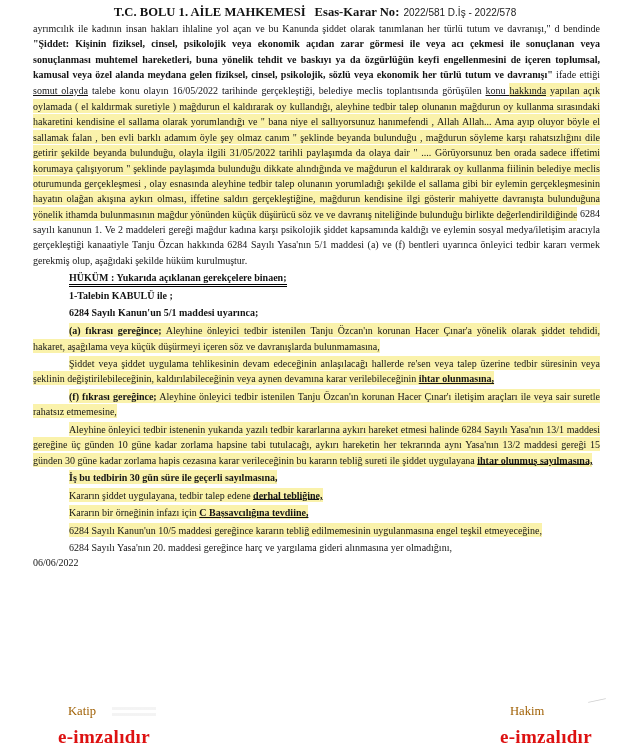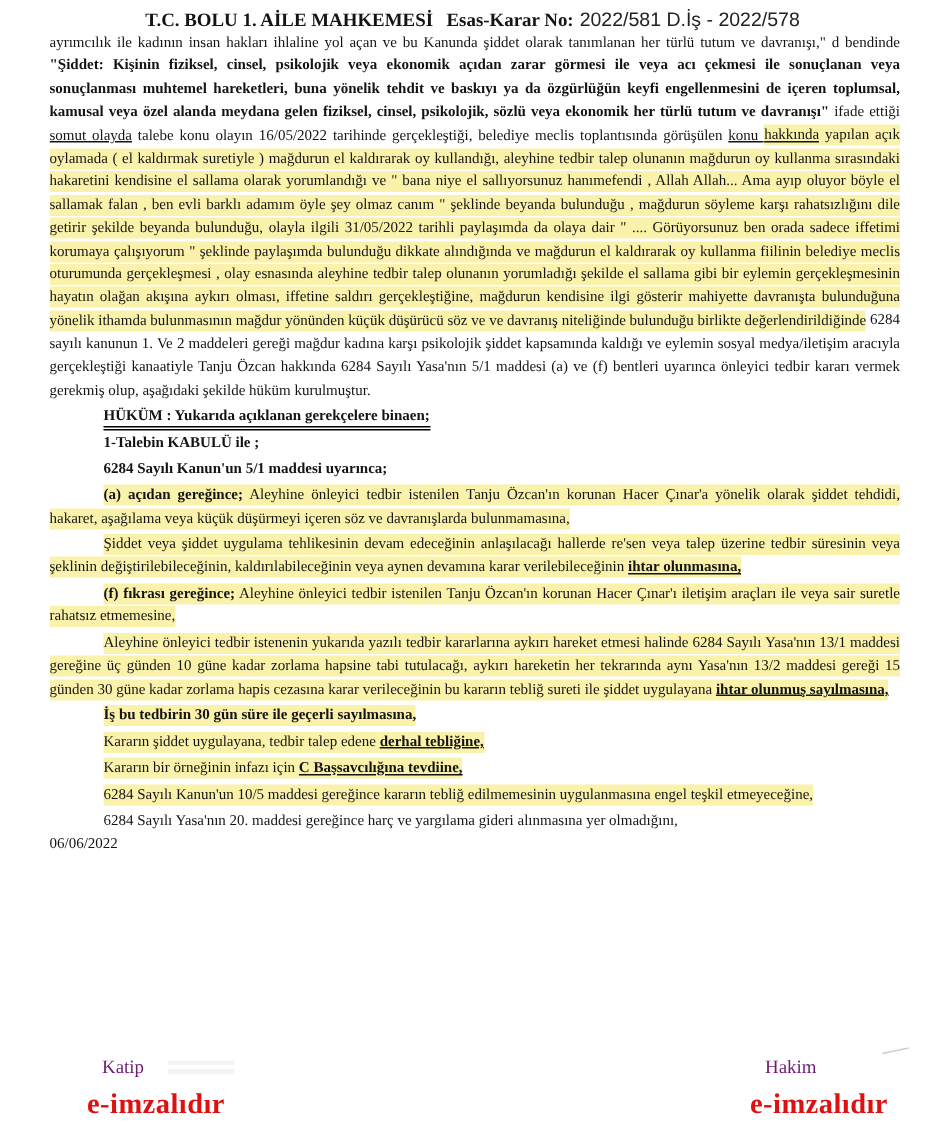--- a/index.html
+++ b/index.html
@@ -17,21 +17,21 @@
   .doc-header{
     position:absolute;top:5px;left:0;right:0;
     text-align:center;
     font-size:12.6px;
     white-space:nowrap;
   }
   .court{font-weight:bold;}
   .case-label{font-weight:bold;margin-left:9px;}
   .case-value{
     font-family:"Liberation Sans", sans-serif;
-    font-weight:normal;font-size:13px;margin-left:4px;color:#222;
+    font-weight:normal;font-size:10px;margin-left:4px;color:#222;
   }
 
   
   .doc-body{
     position:absolute;top:21px;left:33px;right:30px;
     max-height:676px;overflow:hidden;
     font-size:10px;line-height:15.45px;
     text-align:justify;
   }
   .para{margin:0;}
@@ -41,21 +41,21 @@
   .u{text-decoration:underline;}
   .u2{font-weight:bold;border-bottom:3px double #000;padding-bottom:0.5px;}
   .h{background:var(--hl,#faf2ab);padding-top:1.5px;padding-bottom:1.5px;}
 
   
   .doc-footer{position:absolute;left:0;right:0;top:697px;height:58px;}
   .sig-col{position:absolute;top:0;}
   .sig-col.left{left:58px;}
   .sig-col.right{left:500px;}
   .sig-label{
-    font-size:12.6px;color:#701a75;margin:7px 0 7px 10px;position:relative;white-space:nowrap;
+    font-size:12.6px;color:#a16207;margin:7px 0 7px 10px;position:relative;white-space:nowrap;
   }
   .sig-red{
     font-size:19px;font-weight:bold;
     color:var(--red,#dd1111);letter-spacing:0.3px;white-space:nowrap;
   }
   .smudge{
     display:inline-block;width:44px;height:11px;margin-left:16px;vertical-align:middle;
     background:repeating-linear-gradient(#f1f1f1 0 3px,#ffffff 3px 6px);
     opacity:.8;
   }
@@ -71,21 +71,21 @@
 
   <div class="doc-header">
     <span class="court">T.C. BOLU 1. AİLE MAHKEMESİ</span><span class="case-label">Esas-Karar No:</span><span class="case-value">2022/581 D.İş - 2022/578</span>
   </div>
 
   <div class="doc-body">
       <p class="para"><span class="">ayrımcılık ile kadının insan hakları ihlaline yol açan ve bu Kanunda şiddet olarak tanımlanan her türlü tutum ve davranışı," d bendinde </span><span class="b">"Şiddet: Kişinin fiziksel, cinsel, psikolojik veya ekonomik açıdan zarar görmesi ile veya acı çekmesi ile sonuçlanan veya sonuçlanması muhtemel hareketleri, buna yönelik tehdit ve baskıyı ya da özgürlüğün keyfi engellenmesini de içeren toplumsal, kamusal veya özel alanda meydana gelen fiziksel, cinsel, psikolojik, sözlü veya ekonomik her türlü tutum ve davranışı"</span><span class=""> ifade ettiği </span><span class="u">somut olayda</span><span class=""> talebe konu olayın 16/05/2022 tarihinde gerçekleştiği, belediye meclis toplantısında görüşülen </span><span class="u">konu </span><span class="u h">hakkında</span><span class="h"> yapılan açık oylamada ( el kaldırmak suretiyle ) mağdurun el kaldırarak oy kullandığı, aleyhine tedbir talep olunanın mağdurun oy kullanma sırasındaki hakaretini kendisine el sallama olarak yorumlandığı ve " bana niye el sallıyorsunuz hanımefendi , Allah Allah... Ama ayıp oluyor böyle el sallamak falan , ben evli barklı adamım öyle şey olmaz canım " şeklinde beyanda bulunduğu , mağdurun söyleme karşı rahatsızlığını dile getirir şekilde beyanda bulunduğu, olayla ilgili 31/05/2022 tarihli paylaşımda da olaya dair " .... Görüyorsunuz ben orada sadece iffetimi korumaya çalışıyorum " şeklinde paylaşımda bulunduğu dikkate alındığında ve mağdurun el kaldırarak oy kullanma fiilinin belediye meclis oturumunda gerçekleşmesi , olay esnasında aleyhine tedbir talep olunanın yorumladığı şekilde el sallama gibi bir eylemin gerçekleşmesinin hayatın olağan akışına aykırı olması, iffetine saldırı gerçekleştiğine, mağdurun kendisine ilgi gösterir mahiyette davranışta bulunduğuna yönelik ithamda bulunmasının mağdur yönünden küçük düşürücü söz ve ve davranış niteliğinde bulunduğu birlikte değerlendirildiğinde</span><span class=""> 6284 sayılı kanunun 1. Ve 2 maddeleri gereği mağdur kadına karşı psikolojik şiddet kapsamında kaldığı ve eylemin sosyal medya/iletişim aracıyla gerçekleştiği kanaatiyle Tanju Özcan hakkında 6284 Sayılı  Yasa'nın 5/1 maddesi (a) ve (f) bentleri uyarınca önleyici tedbir kararı vermek gerekmiş olup, aşağıdaki şekilde hüküm kurulmuştur.</span></p>
       <p class="para indent gap"><span class="b u2">HÜKÜM : Yukarıda açıklanan gerekçelere binaen;</span></p>
       <p class="para indent gap"><span class="b">1-Talebin KABULÜ ile ;</span></p>
       <p class="para indent gap"><span class="b">6284 Sayılı Kanun'un 5/1 maddesi  uyarınca;</span></p>
-      <p class="para indent gap"><span class="b h">(a) açıdan gereğince;</span><span class="h"> Aleyhine önleyici tedbir istenilen Tanju Özcan'ın korunan Hacer Çınar'a yönelik olarak şiddet tehdidi, hakaret, aşağılama veya küçük düşürmeyi içeren söz ve davranışlarda bulunmamasına,</span></p>
+      <p class="para indent gap"><span class="b h">(a) fıkrası gereğince;</span><span class="h"> Aleyhine önleyici tedbir istenilen Tanju Özcan'ın korunan Hacer Çınar'a yönelik olarak şiddet tehdidi, hakaret, aşağılama veya küçük düşürmeyi içeren söz ve davranışlarda bulunmamasına,</span></p>
       <p class="para indent gap"><span class="h">Şiddet veya şiddet uygulama tehlikesinin devam edeceğinin anlaşılacağı hallerde re'sen veya talep üzerine tedbir süresinin veya şeklinin değiştirilebileceğinin, kaldırılabileceğinin veya aynen devamına karar verilebileceğinin </span><span class="b u h">ihtar olunmasına,</span></p>
       <p class="para indent gap"><span class="b h">(f) fıkrası gereğince;</span><span class="h"> Aleyhine önleyici tedbir istenilen Tanju Özcan'ın korunan Hacer Çınar'ı iletişim araçları ile veya sair suretle rahatsız etmemesine,</span></p>
       <p class="para indent gap"><span class="h">Aleyhine önleyici tedbir istenenin yukarıda yazılı tedbir kararlarına aykırı hareket etmesi halinde 6284 Sayılı Yasa'nın 13/1 maddesi gereğine üç günden 10 güne kadar zorlama hapsine tabi tutulacağı, aykırı hareketin her tekrarında aynı Yasa'nın 13/2 maddesi gereği 15 günden 30 güne kadar zorlama hapis cezasına karar verileceğinin bu kararın tebliğ sureti ile şiddet uygulayana </span><span class="b u h">ihtar olunmuş sayılmasına,</span></p>
       <p class="para indent gap"><span class="b h">İş bu tedbirin 30 gün süre ile geçerli sayılmasına,</span></p>
       <p class="para indent gap"><span class="h">Kararın şiddet uygulayana, tedbir talep edene </span><span class="b u h">derhal  tebliğine,</span></p>
       <p class="para indent gap"><span class="h">Kararın  bir örneğinin infazı için </span><span class="b u h">C Başsavcılığına  tevdiine,</span></p>
       <p class="para indent gap"><span class="h">6284 Sayılı Kanun'un 10/5 maddesi gereğince kararın tebliğ edilmemesinin  uygulanmasına  engel teşkil etmeyeceğine,</span></p>
       <p class="para indent gap"><span class="">6284 Sayılı Yasa'nın 20. maddesi gereğince harç ve yargılama gideri alınmasına yer olmadığını,</span></p>
       <p class="para"><span class="">06/06/2022</span></p>
     </div>

